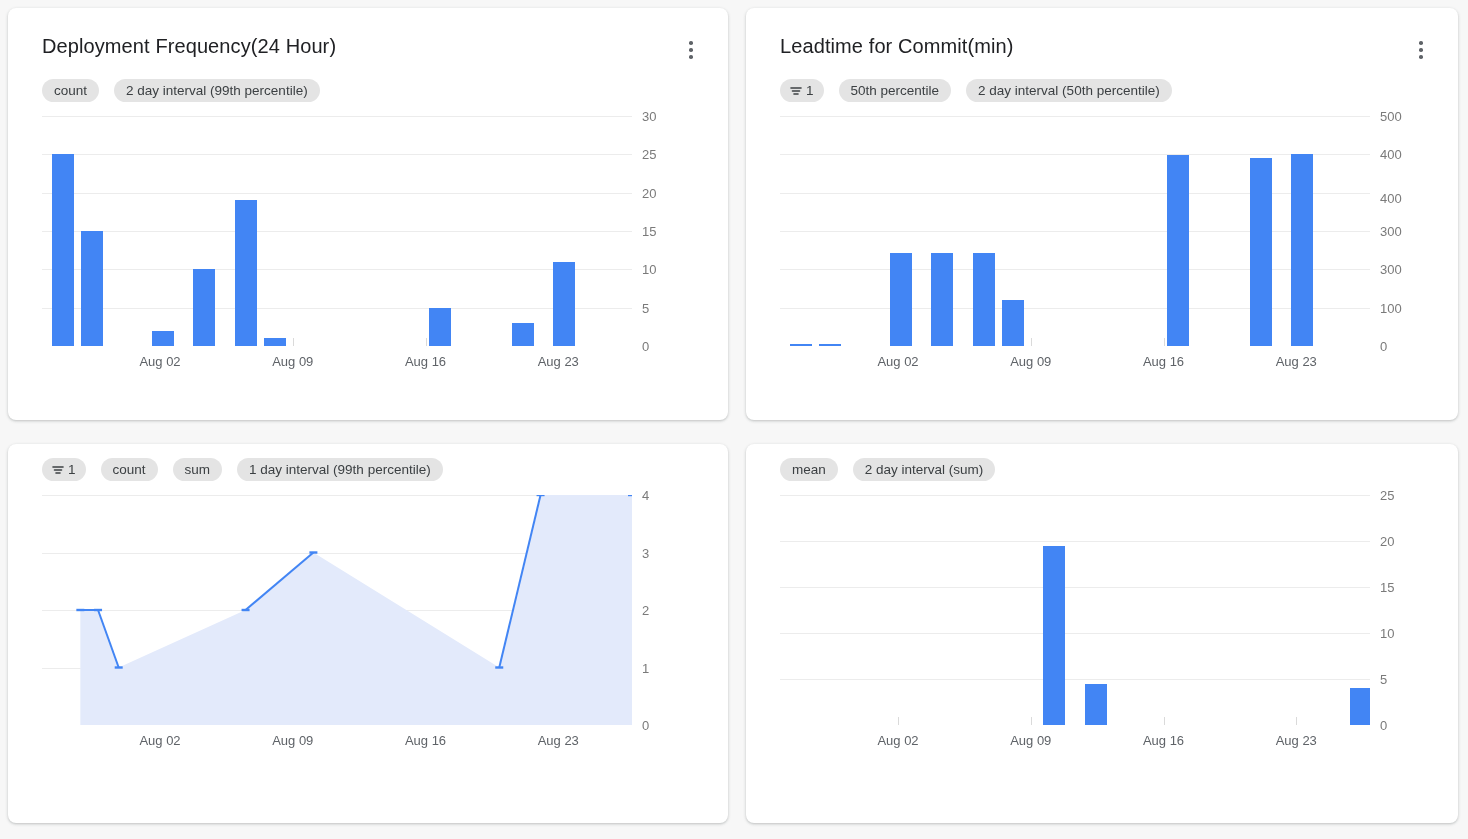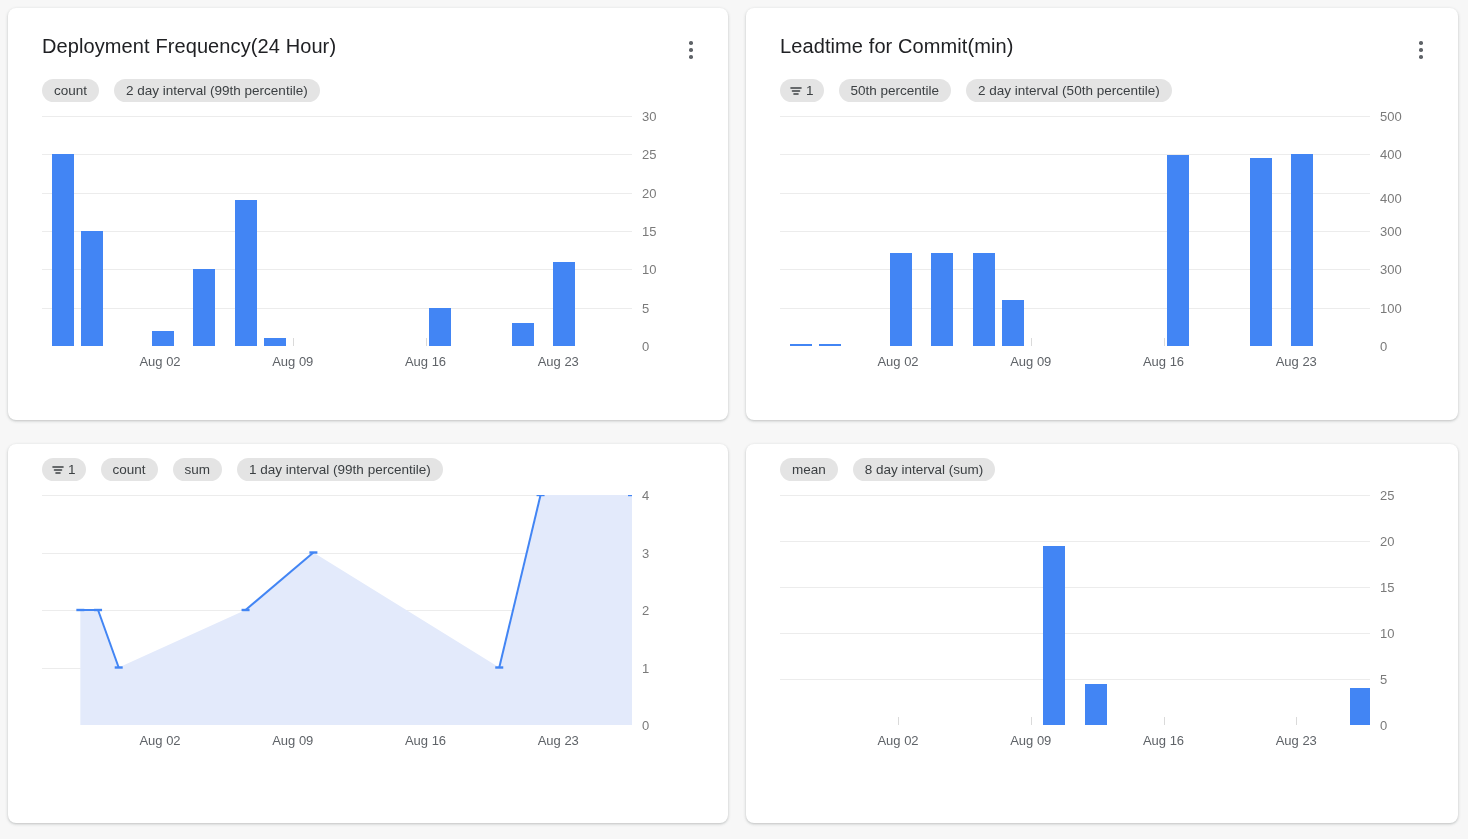--- a/index.html
+++ b/index.html
@@ -269,21 +269,21 @@
     </div>
   </div>
 
   <div class="card-cell col2">
     <div class="card">
       <div class="chips-row">
           <div class="chip">
             <span>mean</span>
           </div>
           <div class="chip">
-            <span>8 day interval (sum)</span>
+            <span>2 day interval (sum)</span>
           </div>
         </div>
       <div class="chart-area">
           <div class="plot-wrap" style="width: 630px; height: 264px; margin-top: 14px;">
             <div class="plot" style="width: 590px; height: 230px;">
               <div class="gridline" style="top: 184px;"></div>
               <div class="gridline" style="top: 138px;"></div>
               <div class="gridline" style="top: 92px;"></div>
               <div class="gridline" style="top: 46px;"></div>
               <div class="gridline" style="top: 0px;"></div>

